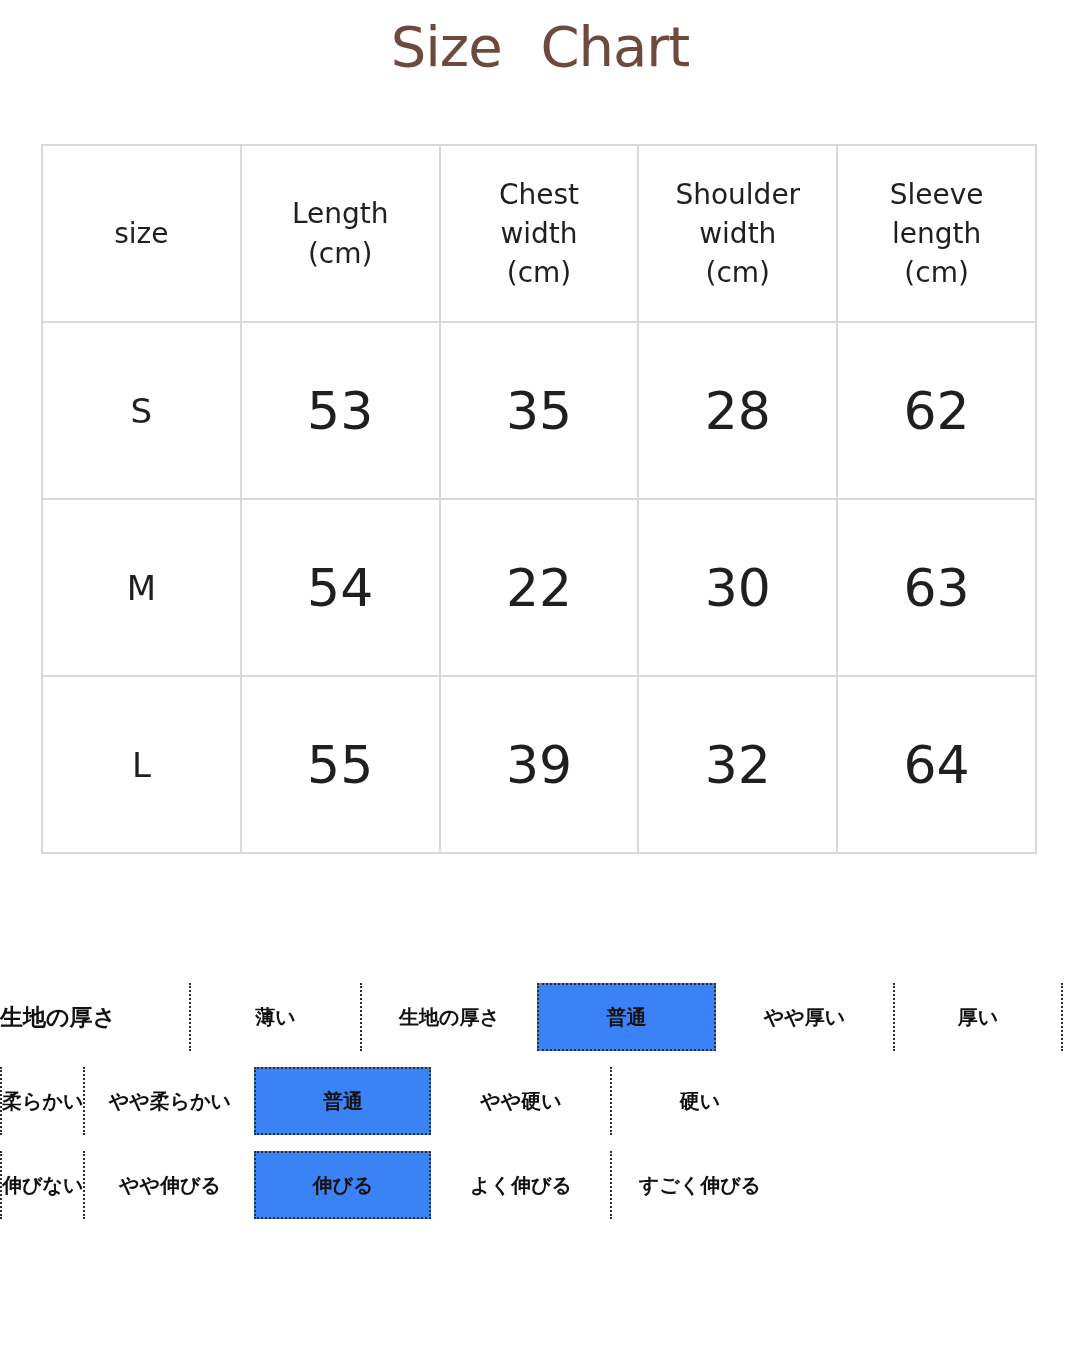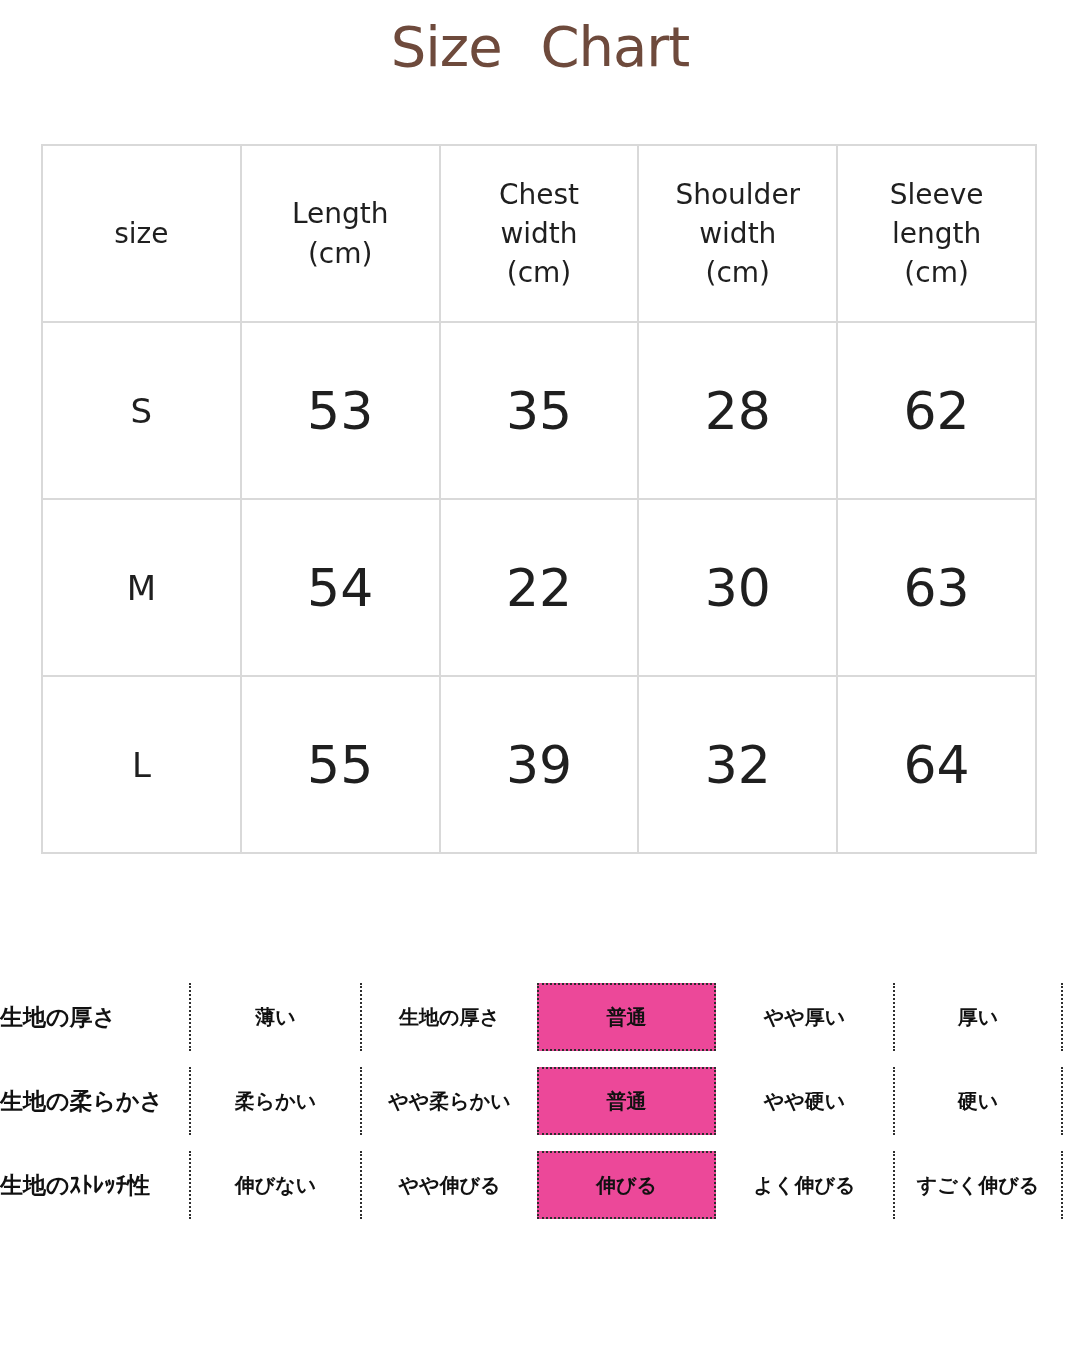--- a/index.html
+++ b/index.html
@@ -65,21 +65,21 @@
     font-weight:bold; font-size:20px;
     color:#111111;
     border-left:2px dotted #2e2e2e;
   }
   .opt:nth-child(2) { width:171px; }
   .opt:nth-child(3) { width:177px; }
   .opt:nth-child(4) { width:179px; }
   .opt:nth-child(5) { width:177px; }
   .opt:nth-child(6) { width:170px; border-right:2px dotted #2e2e2e; }
   .opt.hl {
-    background:#ec4899;
+    background:#3b82f6;
     border:2px dotted #2e2e2e;
   }
   .opt.hl + .opt { border-left:none; }
 </style>
 </head>
 <body>
 
 <div class="page">
 
   <h1 class="title">Size Chart</h1>
@@ -129,30 +129,28 @@
   <div class="frow frow-0">
     <div class="flabel">生地の厚さ</div>
     <div class="opt">薄い</div>
     <div class="opt">生地の厚さ</div>
     <div class="opt hl">普通</div>
     <div class="opt">やや厚い</div>
     <div class="opt">厚い</div>
   </div>
 
   <div class="frow frow-1">
-    <div class="flabel">生地の柔らかさ</div>
     <div class="opt">柔らかい</div>
     <div class="opt">やや柔らかい</div>
     <div class="opt hl">普通</div>
     <div class="opt">やや硬い</div>
     <div class="opt">硬い</div>
   </div>
 
   <div class="frow frow-2">
-    <div class="flabel">生地のｽﾄﾚｯﾁ性</div>
     <div class="opt">伸びない</div>
     <div class="opt">やや伸びる</div>
     <div class="opt hl">伸びる</div>
     <div class="opt">よく伸びる</div>
     <div class="opt">すごく伸びる</div>
   </div>
 
 </div>
 
 </body></html>

